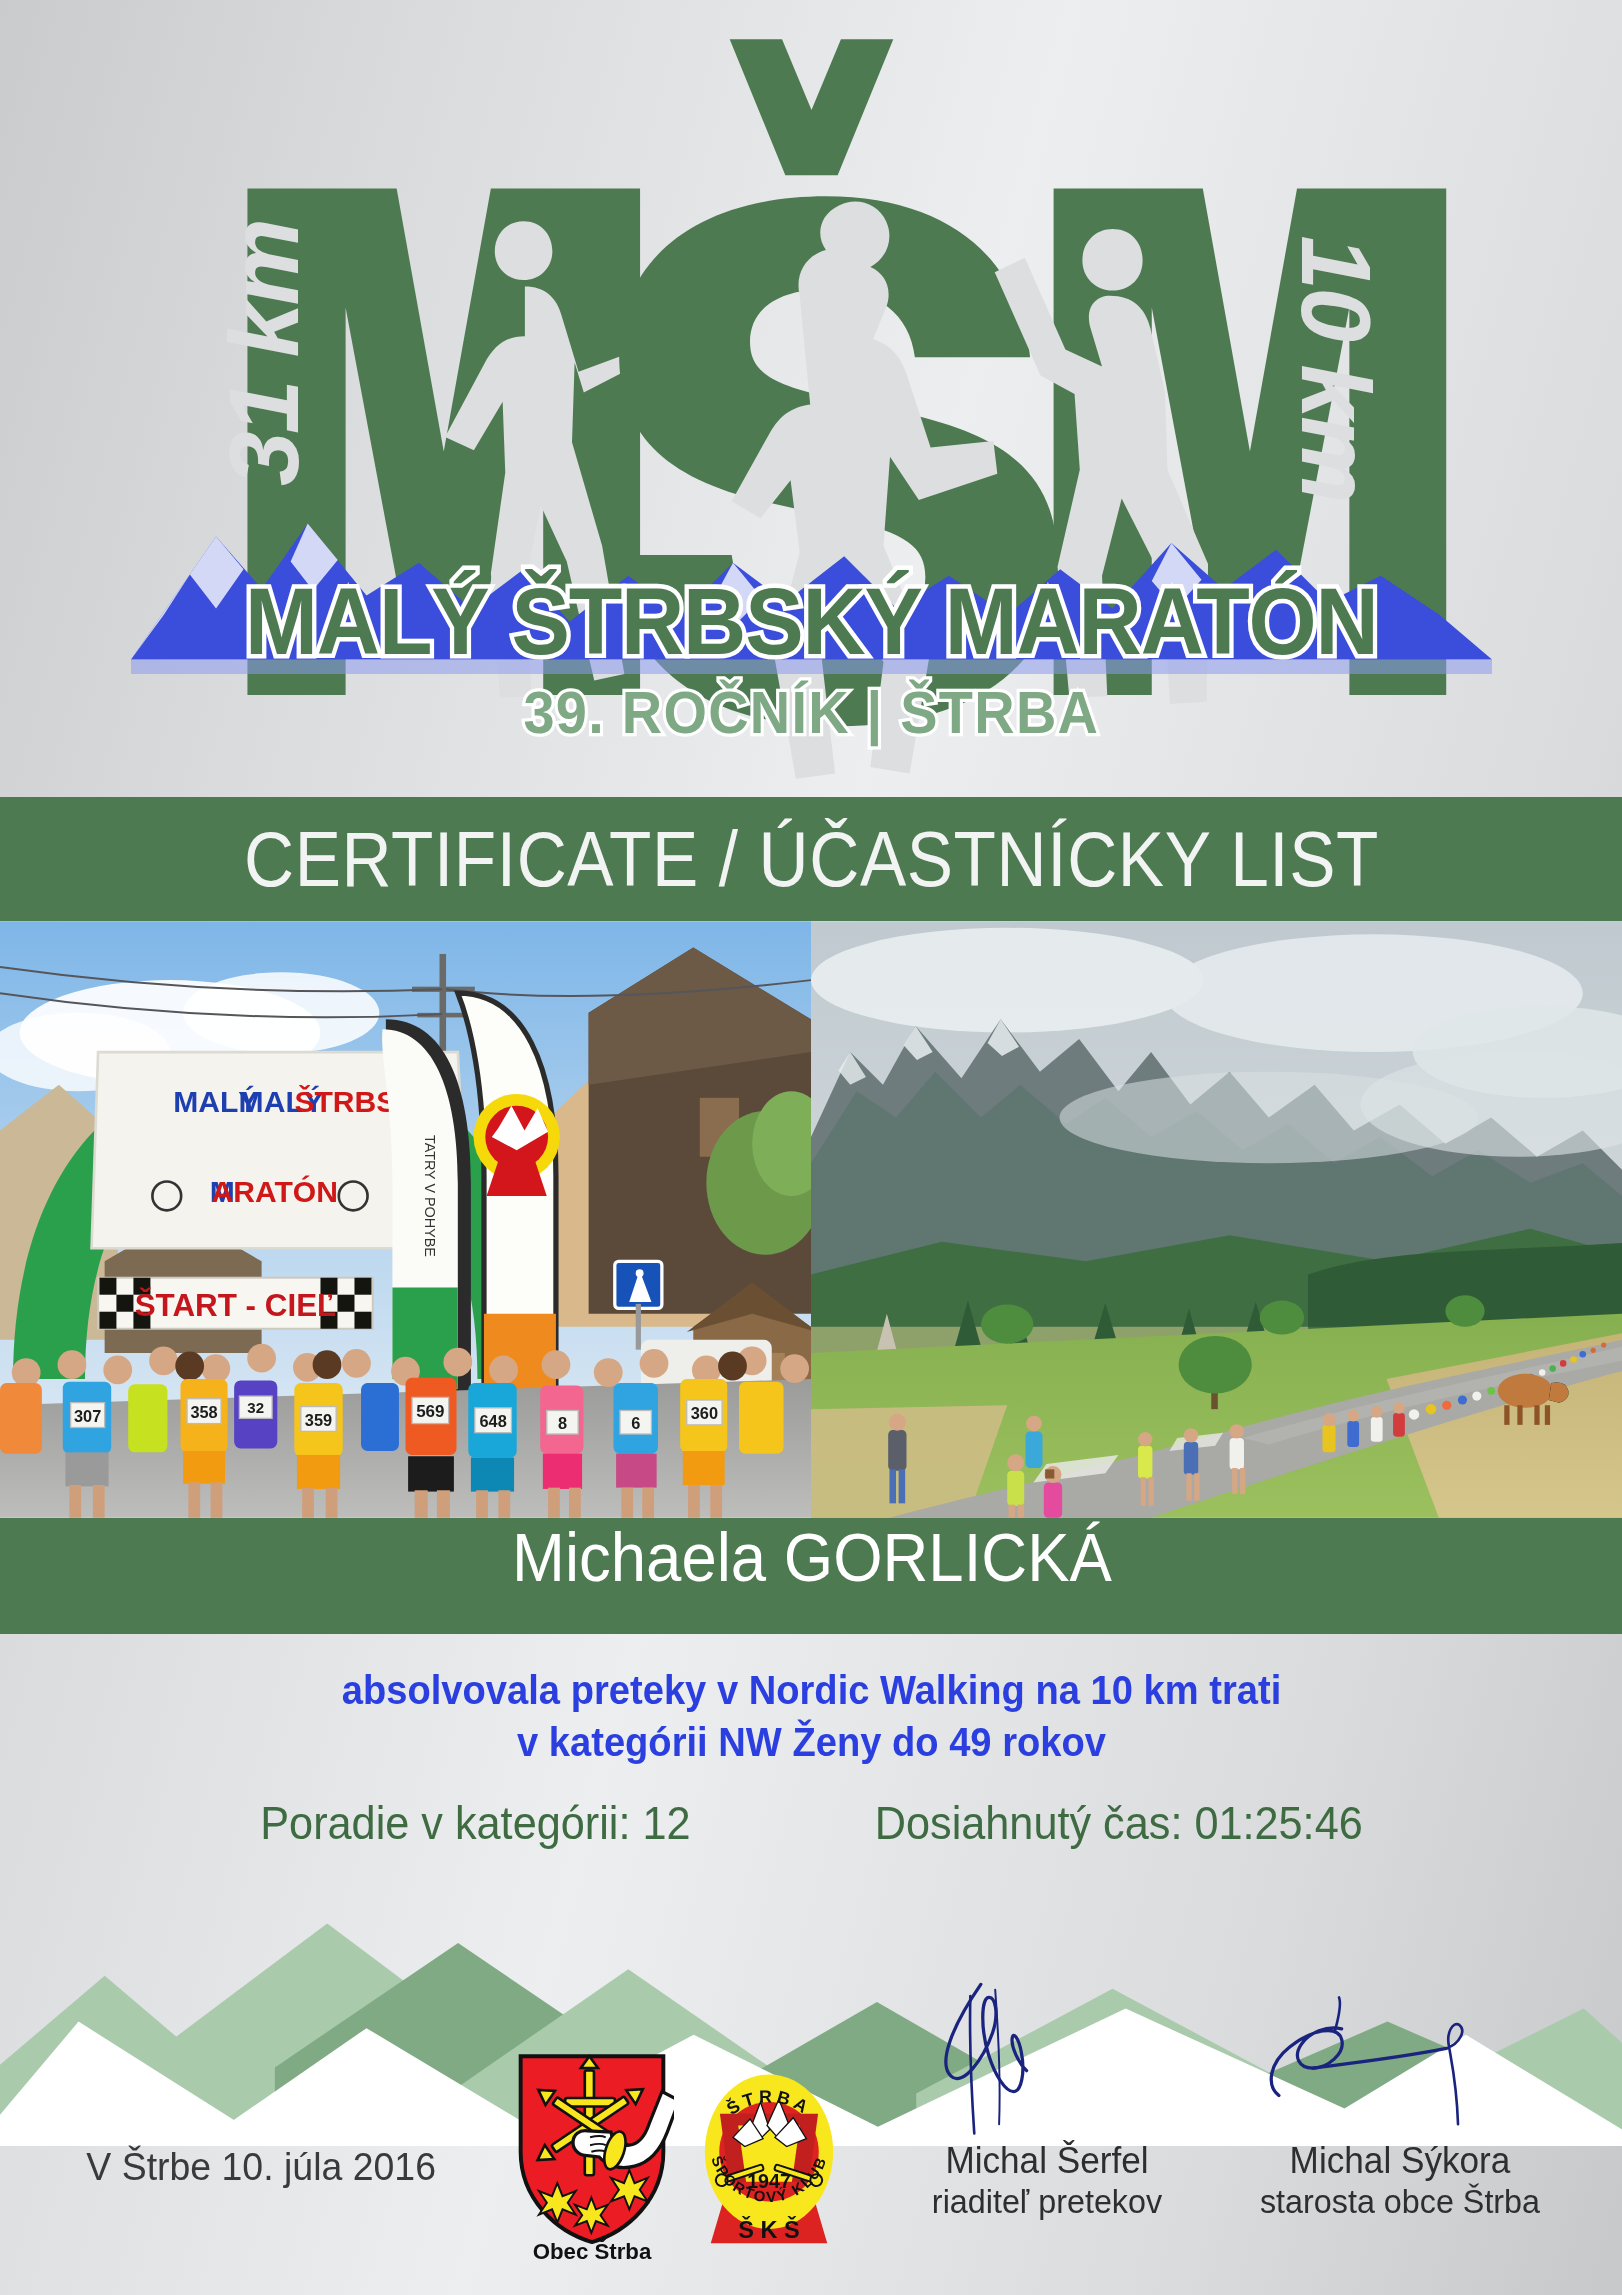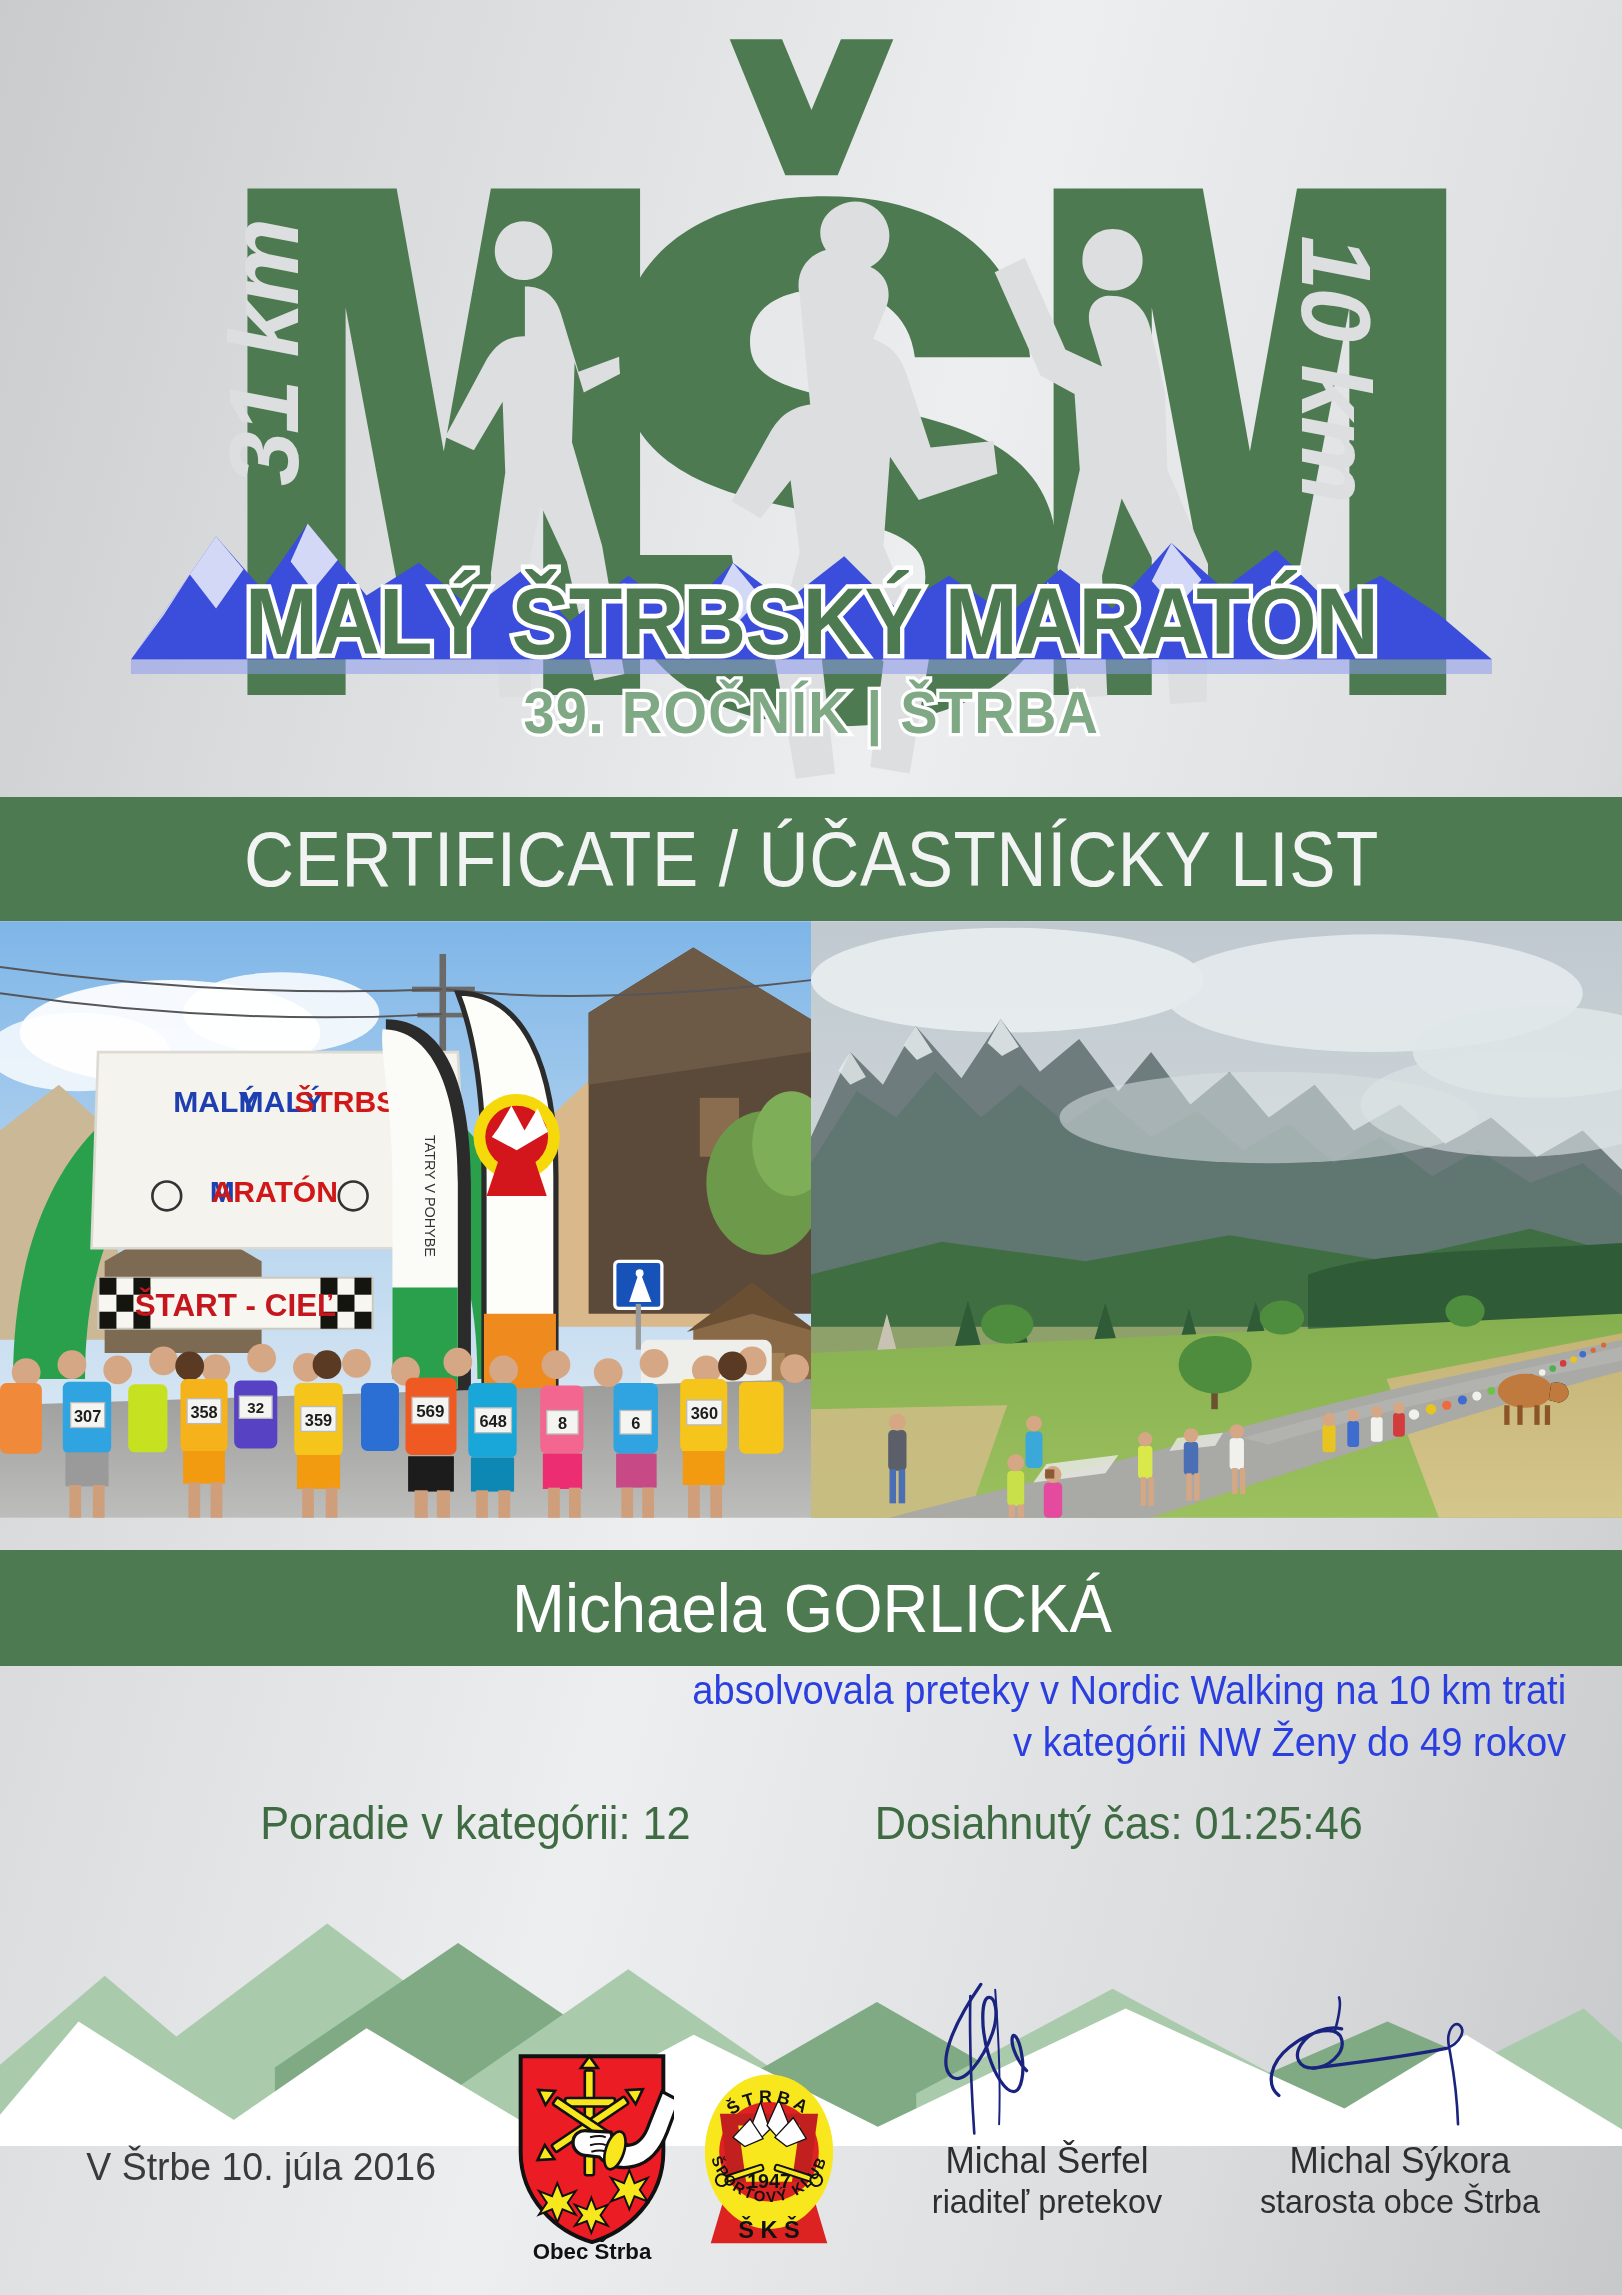--- a/index.html
+++ b/index.html
@@ -48,33 +48,34 @@
     text-align:right;
   }
   #photo-left{position:absolute;left:0;top:0;width:811px;height:597px;overflow:hidden;}
   #photo-right{position:absolute;left:811px;top:0;width:811px;height:597px;overflow:hidden;}
   .photo-svg{position:absolute;left:0;top:0;}
 
   
   #name-band{
     position:absolute;left:0;top:1518px;width:1623px;height:116px;
     background:#4d7a51;
-    display:flex;align-items:center;justify-content:center;margin-top:32px;
+    display:flex;align-items:flex-start;justify-content:center;
   }
   #name-text{
     color:#ffffff;font-size:69px;
     transform:scaleX(0.92);
     white-space:nowrap;
     letter-spacing:0px;
   }
 
   
   #body-area{
     position:absolute;left:0;top:1635px;width:1623px;height:275px;
-    text-align:right;
+    text-align:center;
+    font-weight:bold;
   }
   .blue-line{
     color:#2b3fe0;font-size:41px;line-height:52px;
     transform:scaleX(0.93);
     display:block;
   }
   #blue-1{margin-top:29px;}
   #result-row{
     position:absolute;left:0;top:1796px;width:1623px;
     display:flex;justify-content:center;gap:196px;

